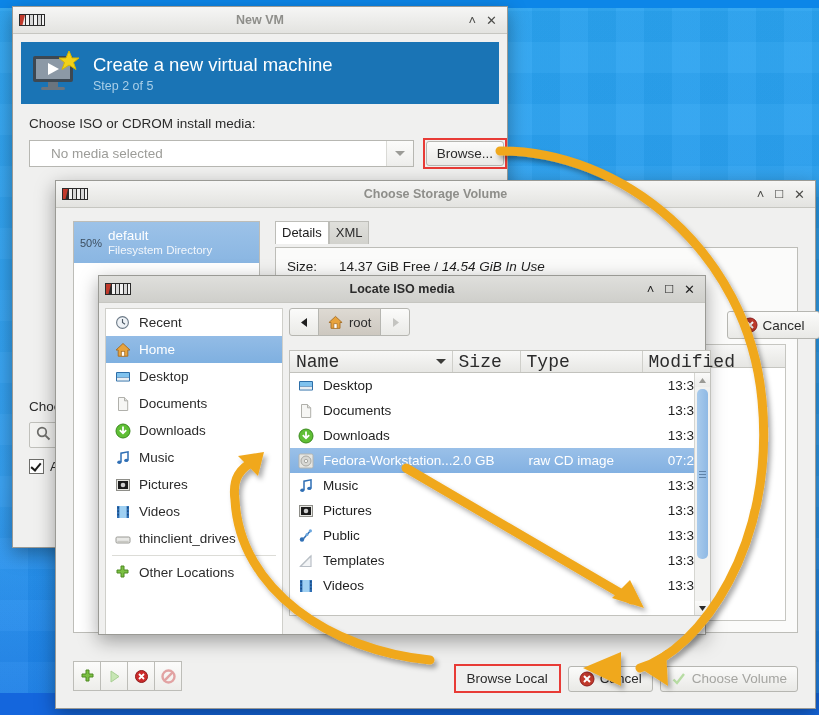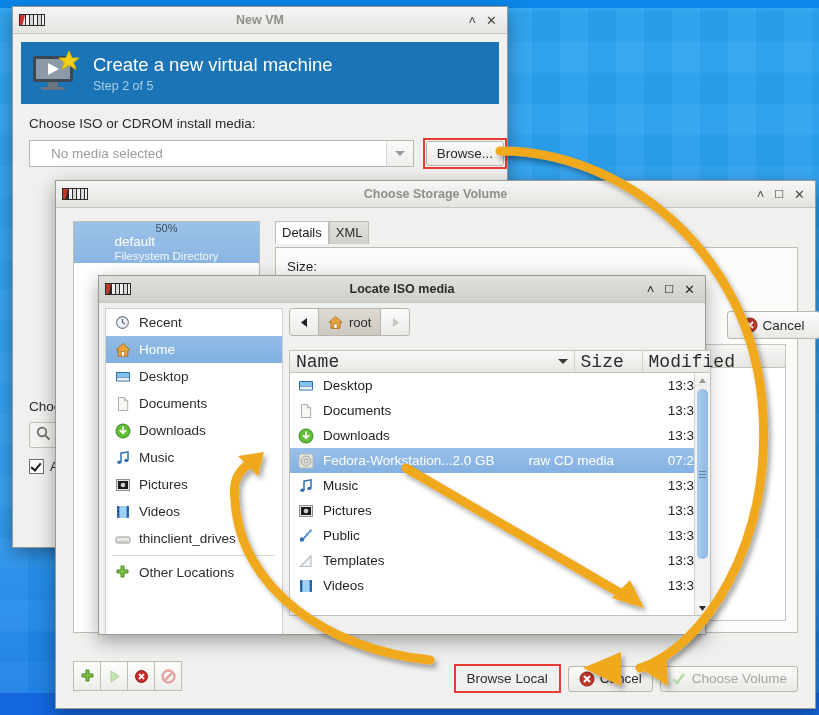--- a/index.html
+++ b/index.html
@@ -72,21 +72,21 @@
   .cbox{width:13px;height:13px;border:1px solid #6d6d6a;background:#fff;position:relative;}
   .cbox:after{content:"";position:absolute;left:3px;top:1px;width:4px;height:8px;
       border:solid #1d1d1b;border-width:0 2px 2px 0;transform:rotate(40deg);}
 
   
   #csv{left:55px;top:180px;width:759px;height:527px;}
   .csv-body{position:absolute;left:0;right:0;top:26px;bottom:0;}
   .pool-list{position:absolute;left:17px;top:14px;width:185px;bottom:75px;
       background:#fff;border:1px solid #bdbdb8;}
   .pool-item{display:flex;align-items:center;height:41px;background:linear-gradient(180deg,#9cc2e8,#8ab6e2);
-      color:#fff;flex-direction:column;}
+      color:#fff;}
   .pool-item .pct{font-size:11px;color:#3d4f60;width:34px;text-align:center;flex:0 0 auto;}
   .pool-item .pnm{line-height:15px;}
   .pool-item .pnm .n1{font-size:13.5px;}
   .pool-item .pnm .n2{font-size:11.5px;color:#f2f6fb;}
   .tabs{position:absolute;left:219px;top:14px;display:flex;align-items:flex-end;}
   .tab{border:1px solid #bdbdb8;border-bottom:none;padding:3px 6px 4px;font-size:13px;
        background:linear-gradient(180deg,#e0e0dc,#d2d2cd);color:#2b2b2b;}
   .tab.sel{background:#fff;color:#1b1b1b;}
   .tabpane{position:absolute;left:219px;top:40px;right:17px;bottom:75px;background:#fbfbfa;
       border:1px solid #bdbdb8;}
@@ -256,20 +256,21 @@
     </div>
 
     <div class="tabs">
       <div class="tab sel">Details</div>
       <div class="tab">XML</div>
     </div>
 
     <div class="tabpane">
       <div class="sizeline">
         <span>Size:</span>
+        <span class="v"><span>14.37 GiB Free / </span><i>14.54 GiB In Use</i></span>
       </div>
       <div class="volgrid">
         <div class="ghead"></div>
       </div>
     </div>
 
     <div class="csv-toolbar">
       <div class="tbtn">
         <svg width="15" height="15" viewBox="0 0 15 15">
             <path d="M6 1h3v4h4v3H9v4H6V8H2V5h4z" fill="#7bc043" stroke="#4e8a22" stroke-width="1"></path>
@@ -466,20 +467,23 @@
 
         <div class="filearea">
           <div class="colhdr">
             <div class="c-name">
               <span>Name</span>
               <i class="tri-d" style="border-top-color:#3b3b38;"></i>
             </div>
             <div class="c-size">
                 <span>Size</span>
               </div>
+            <div class="c-type">
+                <span>Type</span>
+              </div>
             <div class="c-mod">
                 <span>Modified</span>
               </div>
           </div>
 
           <div class="rows">
 
             <div class="frow">
               <span class="f-name">
                   <svg class="icon-sq" viewBox="0 0 16 16">
@@ -523,21 +527,21 @@
             <div class="frow sel">
               <span class="f-name">
                   <svg class="icon-sq" viewBox="0 0 16 16">
                     <rect x="1" y="1" width="14" height="14" rx="1.5" fill="#e6e6e2" stroke="#b5b5b0"></rect>
                     <circle cx="8" cy="8" r="5" fill="#d8d8d4" stroke="#a9a9a4"></circle>
                     <circle cx="8" cy="8" r="1.7" fill="#f4f4f2" stroke="#a9a9a4"></circle>
                   </svg>
                   <span>Fedora-Workstation...</span>
                 </span>
               <span class="f-size">2.0 GB</span>
-              <span class="f-type">raw CD media</span>
+              <span class="f-type">raw CD image</span>
               <span class="f-mod">07:27</span>
             </div>
 
             <div class="frow">
               <span class="f-name">
                   <svg class="icon-sq" viewBox="0 0 16 16">
                     <path d="M6 12V3.2l7-1.4v8.6" fill="none" stroke="#2f6fb5" stroke-width="1.5"></path>
                     <ellipse cx="4.3" cy="12.2" rx="2.1" ry="1.7" fill="#2f6fb5"></ellipse>
                     <ellipse cx="11.3" cy="10.4" rx="2.1" ry="1.7" fill="#2f6fb5"></ellipse>
                   </svg>

